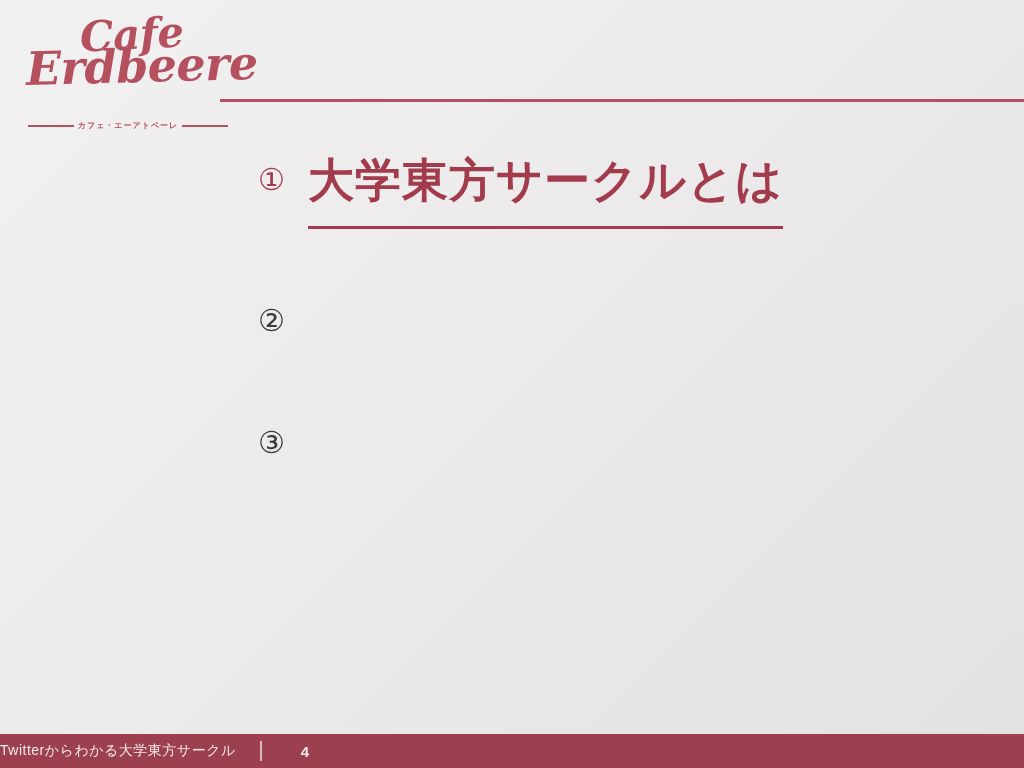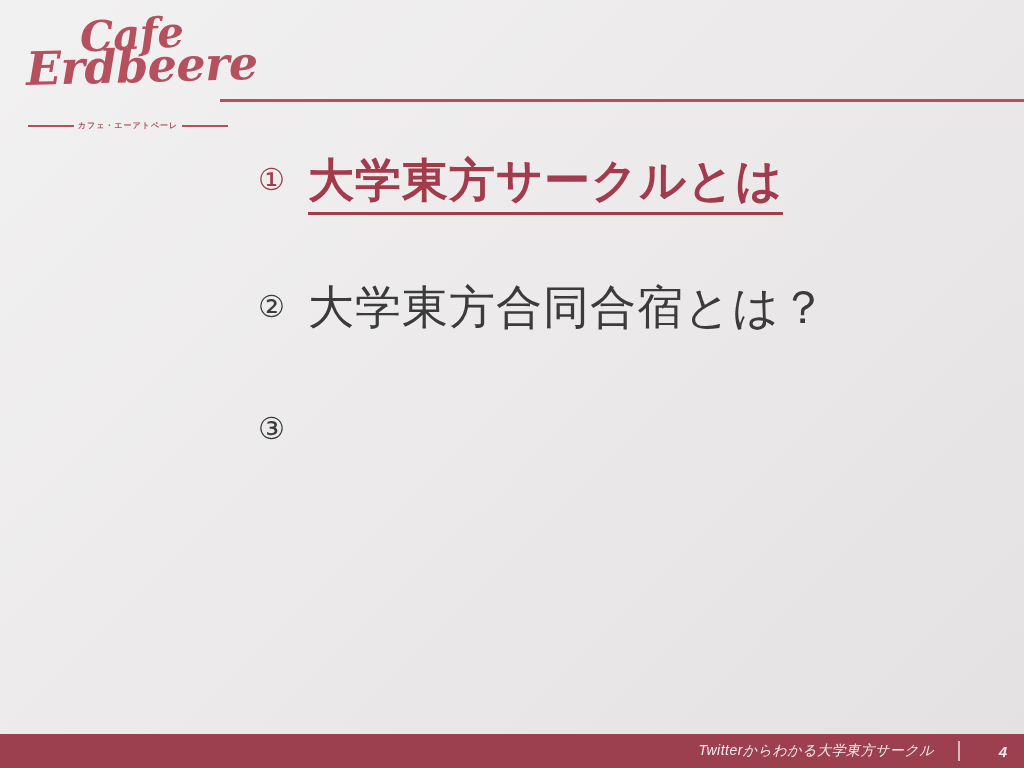--- a/index.html
+++ b/index.html
@@ -128,35 +128,33 @@
     font-size: 46px;
     line-height: 60px;
     color: #3b3b3b;
     letter-spacing: 1px;
     white-space: nowrap;
   }
   .toc-row.accent .toc-text {
     color: #a23b4b;
     font-weight: bold;
     border-bottom: 3px solid #a23b4b;
-    padding-bottom: 2px;
+    padding-bottom: 16px;
   }
 
   
   #footer {
     position: absolute;
     left: 0;
     bottom: 0;
     width: 1024px;
     height: 34px;
     background: #9c4050;
     display: flex;
     align-items: center;
-    justify-content: flex-end;
-    font-style: italic;
   }
   #footer-text {
     font-size: 14px;
     color: #f4eaec;
     letter-spacing: 0.5px;
     white-space: nowrap;
   }
   #footer-divider {
     width: 2px;
     height: 20px;
@@ -194,21 +192,20 @@
 
   <div id="toc">
 
     <div class="toc-row accent">
       <span class="toc-num">①</span>
       <span class="toc-text">大学東方サークルとは</span>
     </div>
 
     <div class="toc-row">
       <span class="toc-num">②</span>
-      <span class="toc-text">大学東方合同合宿とは？</span>
     </div>
 
     <div class="toc-row">
       <span class="toc-num">③</span>
     </div>
 
   </div>
 
   <div id="footer">
     <span id="footer-text">Twitterからわかる大学東方サークル</span>

